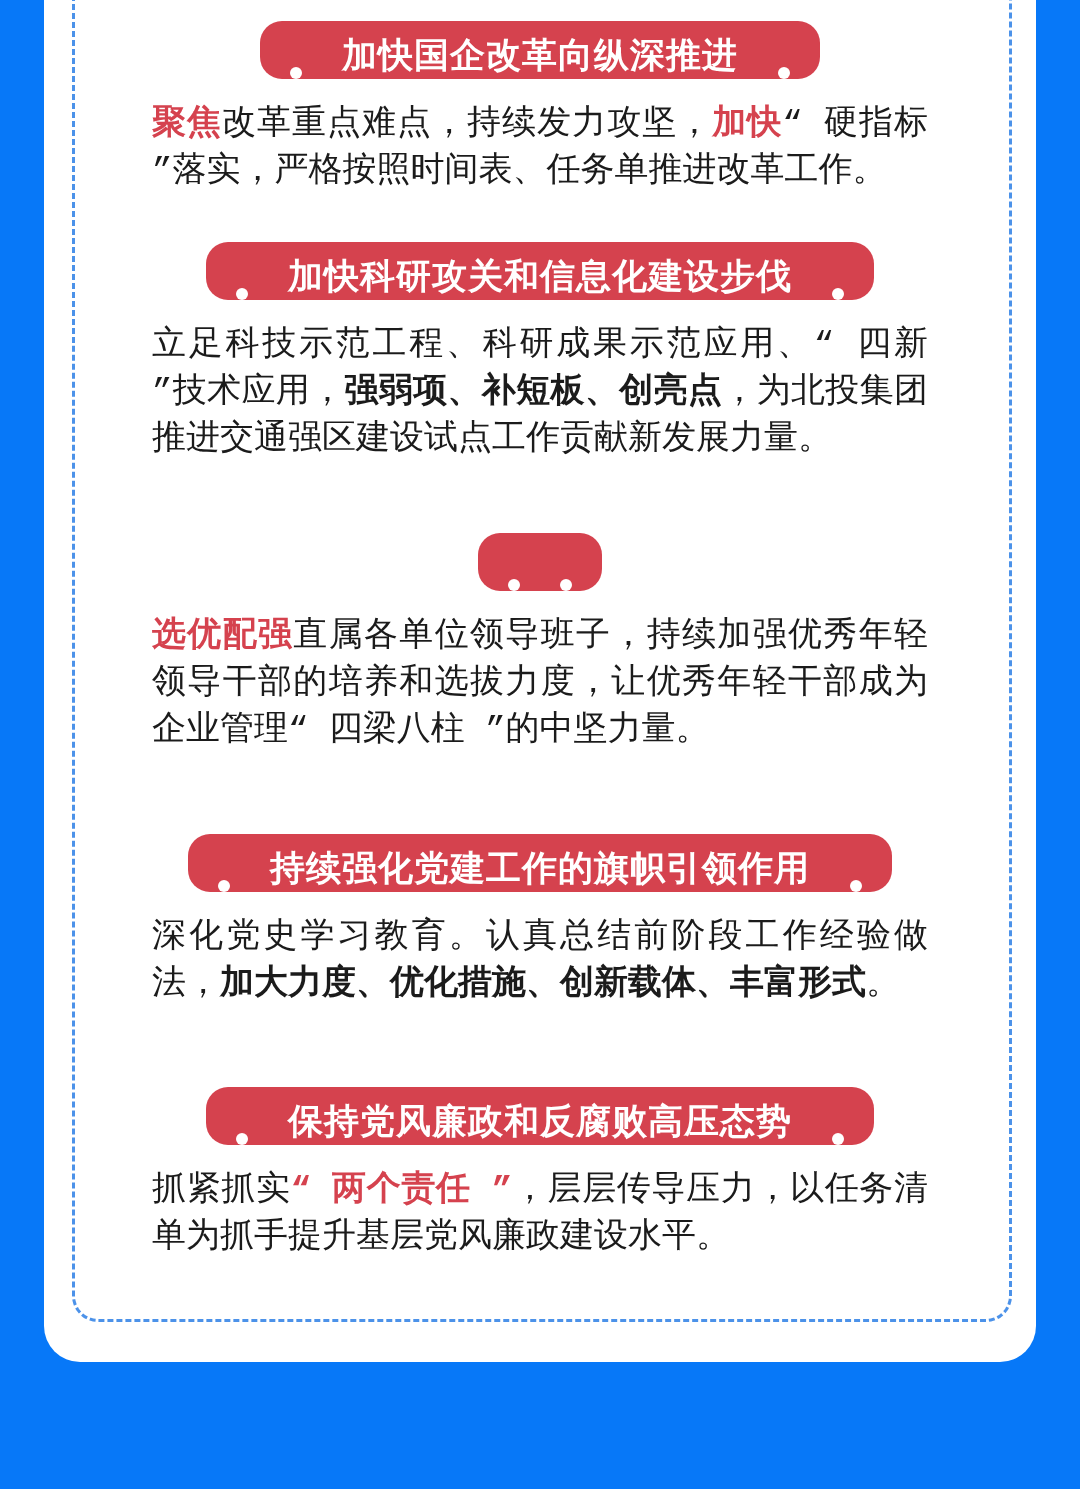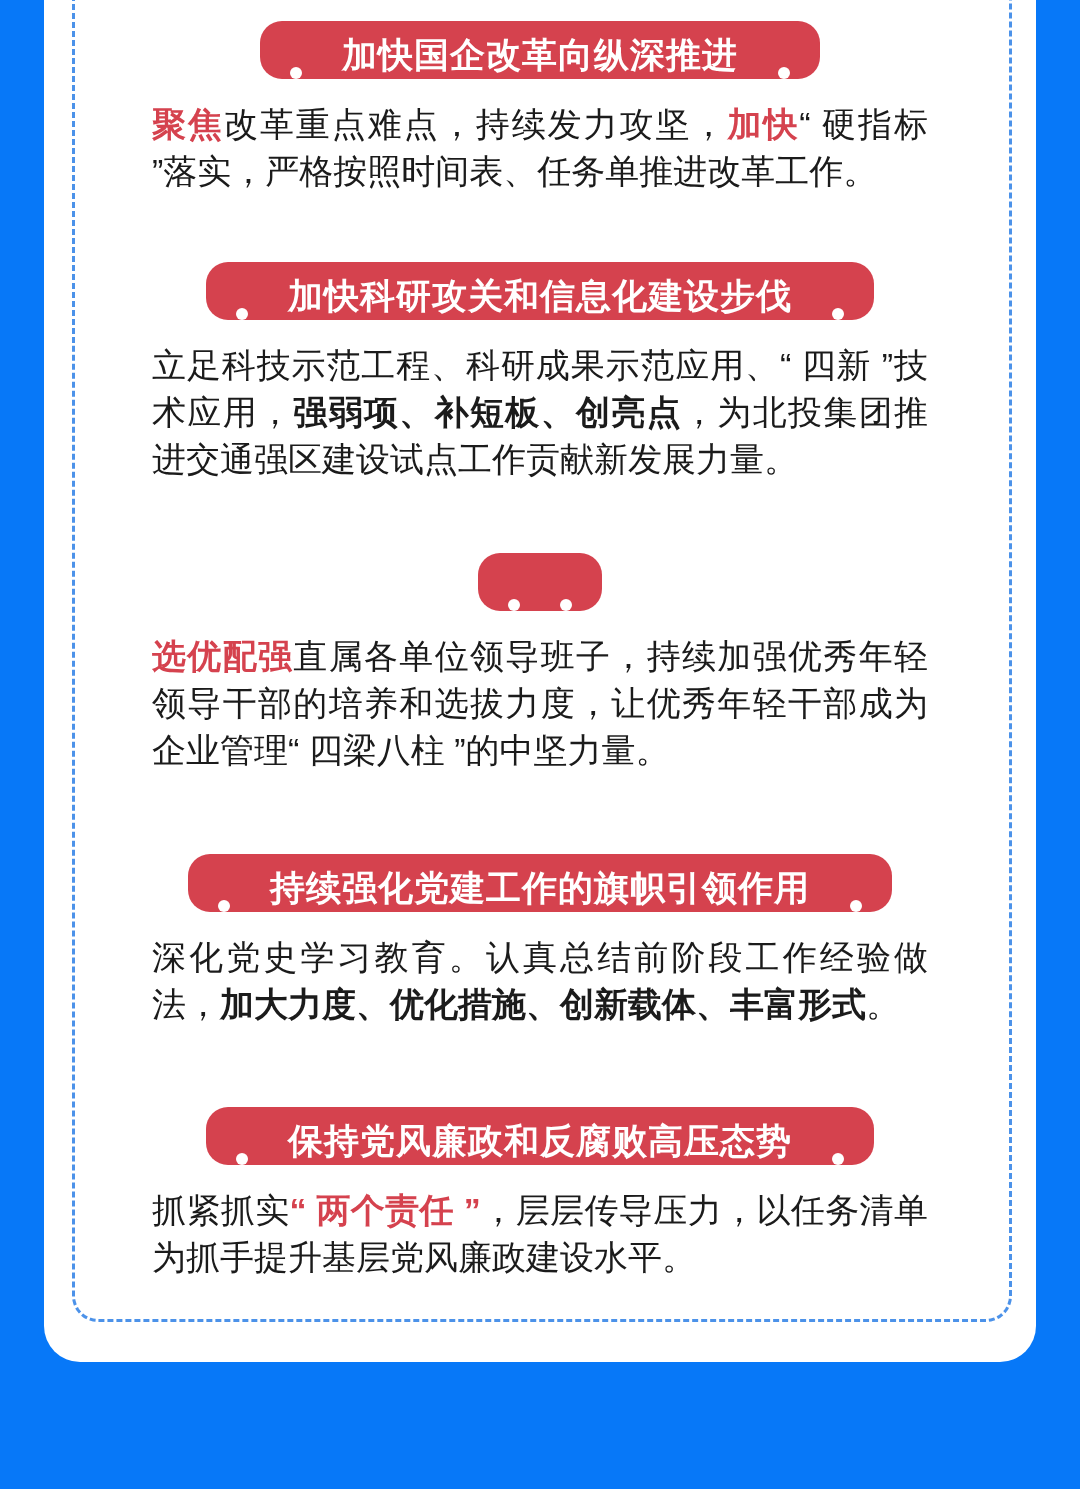--- a/index.html
+++ b/index.html
@@ -23,40 +23,41 @@
   .dash-border{
     position:absolute;left:28px;right:24px;top:40px;bottom:40px;
     border:3px dashed var(--dash-border-blue);border-radius:26px;
     pointer-events:none;
   }
   .content{
     position:absolute;left:0;right:0;top:101px;
     display:block;
   }
   .section{display:block;}
-  .section.s2{margin-top:67px;}
+  .section.s2{margin-top:47px;}
   .section.s3{margin-top:70px;}
   .section.s4{margin-top:80px;}
   .section.s5{margin-top:79px;}
   .pill{
     display:flex;align-items:flex-end;justify-content:center;
     width:fit-content;height:58px;margin:0 auto;
     padding:0 30px;gap:40px;
     background:var(--pill-red);border-radius:22px;
     color:#fff;font-size:35px;font-weight:bold;letter-spacing:1px;
     white-space:nowrap;
   }
   .dot{
     width:12px;height:12px;border-radius:50%;
     background:#fff;flex:0 0 auto;
   }
   .body-text{
     width:776px;margin:22px auto 0;
     font-size:34px;line-height:47px;color:var(--body-text);
     text-align:justify;
+    font-family:Liberation Mono, monospace;
   }
   .seg-normal{color:var(--body-text);}
   .seg-red{color:var(--highlight-red);font-weight:bold;}
   .seg-bold{color:var(--body-text);font-weight:bold;}
 </style>
 </head>
 <body>
 
 <div class="card">
   <div class="dash-border"></div>

